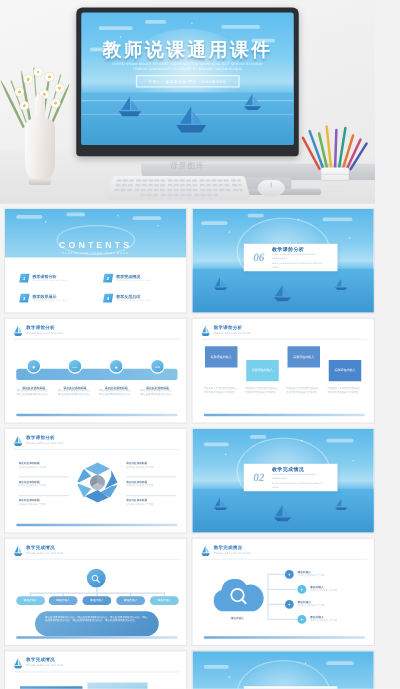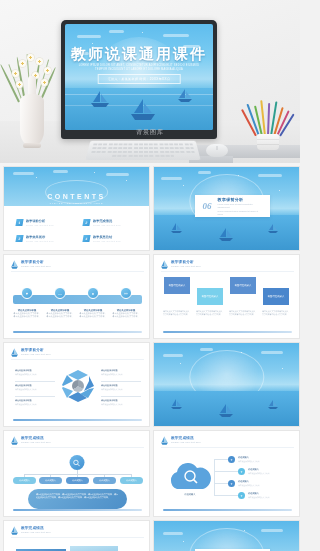--- a/index.html
+++ b/index.html
@@ -15,21 +15,21 @@
   .hero {
     position: relative; width: 300px; height: 163px;
     background: linear-gradient(160deg,#f7f7f7 0%, #efefef 55%, #e9e9e9 100%);
     overflow: hidden;
   }
   .desk {
     position: absolute; left:0; bottom:0; width:300px; height:42px;
     background: linear-gradient(180deg,#ededed,#e2e2e2);
   }
   
-  .monitor { position:absolute; left:61px; top:20px; width:156px; height:119px; }
+  .monitor { position:absolute; left:61px; top:6px; width:178px; height:119px; }
   .mon-bezel {
     position:absolute; inset:0; background:#2b2f33; border-radius:5px 5px 3px 3px;
     box-shadow:0 2px 6px rgba(0,0,0,.25);
     padding:4px 4px 9px 4px;
   }
   .mon-screen {
     position:relative; width:100%; height:100%; overflow:hidden; border-radius:2px;
     background: linear-gradient(180deg,#5fbdee 0%, #7ccdf2 32%, #a9ddf5 52%, #6ec2ea 62%, #4fa9dd 100%);
   }
   .mon-chin {
@@ -557,20 +557,28 @@
               </svg>
           </div>
           <div class="boat" style="left:78%;top:64%;">
             <svg width="12" height="11" viewBox="0 0 12 11">
                 <path d="M6 1 L6 7 L2 7 Z" fill="#3a86c8"></path>
                 <path d="M7 3 L7 7 L10 7 Z" fill="#58a7dd"></path>
                 <path d="M1 8 H11 L9 10 H3 Z" fill="#2a6fb0"></path>
               </svg>
           </div>
         </div>
+        <div class="divider-card">
+          <div class="dnum">02</div>
+          <div class="dtxt">
+            <div class="dt">教学完成情况</div>
+            <div class="ds">Lorem ipsum dolor sit amet consectetur adipiscing elit</div>
+            <div class="ds">sed do eiusmod tempor incididunt ut labore et dolore</div>
+          </div>
+        </div>
       </div>
     </div>
 
     <div class="row">
 
       <div class="slide tall">
         <div class="s-head">
           <svg class="s-icon" viewBox="0 0 10 12">
             <path d="M5 0 L5 8 L1 8 Z" fill="#4a9bd8"></path>
               <path d="M6 2 L6 8 L9 8 Z" fill="#8fc9ea"></path>

